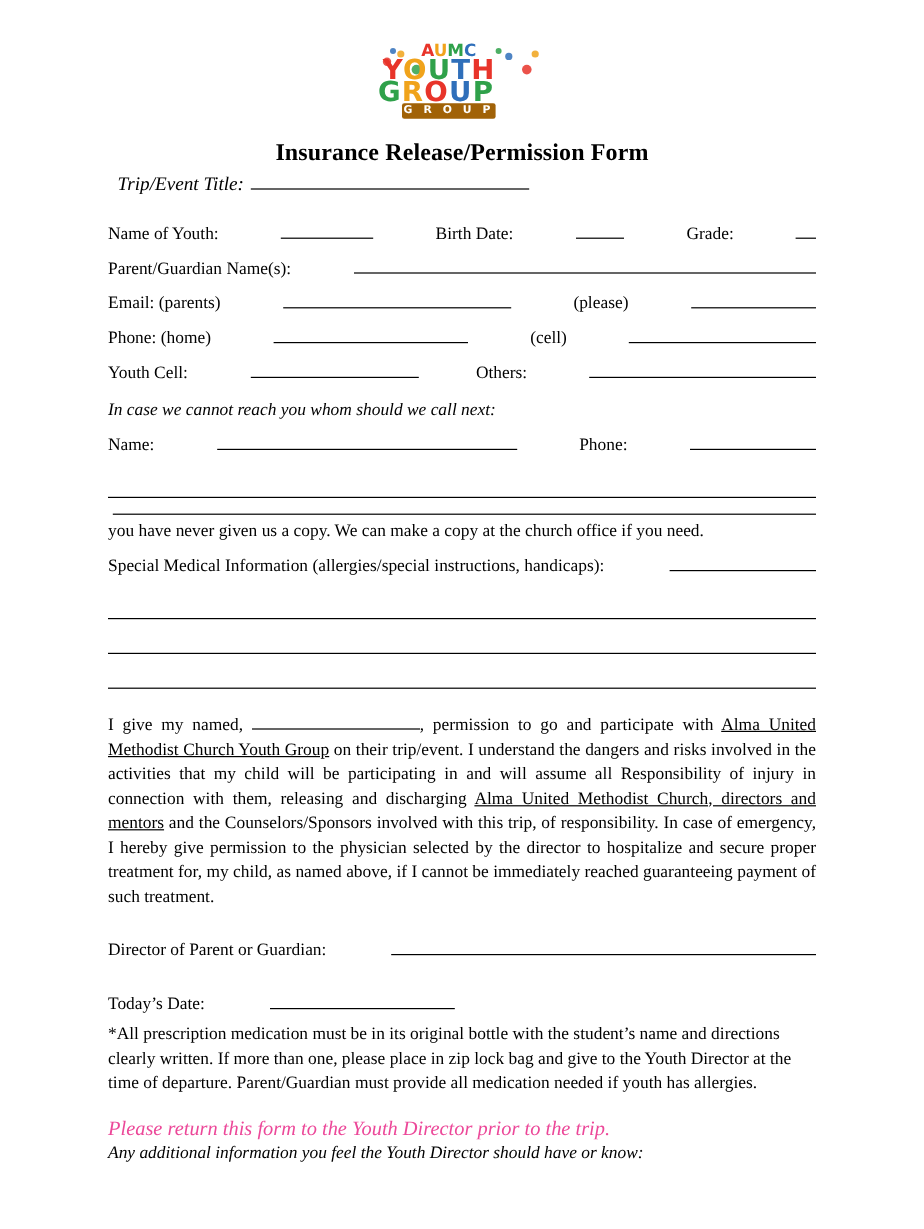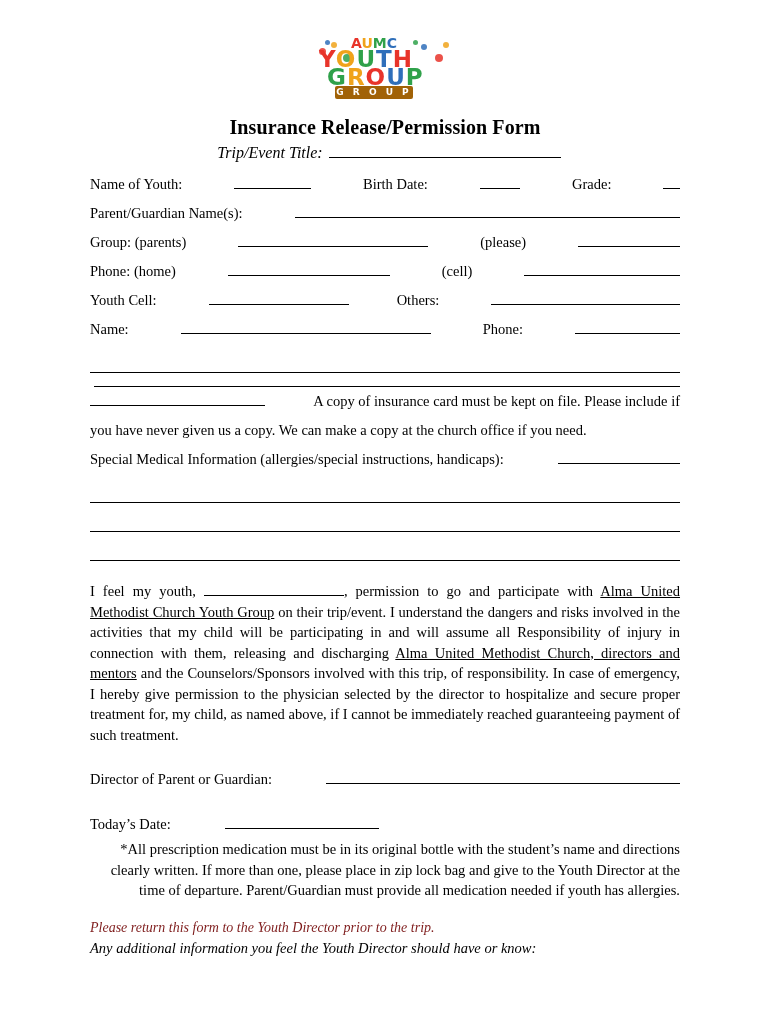--- a/index.html
+++ b/index.html
@@ -63,21 +63,21 @@
   }
   .logo-youth span:nth-child(1) { color: #e8342a; }
   .logo-youth span:nth-child(2) { color: #f0a31b; }
   .logo-youth span:nth-child(3) { color: #2fa14a; }
   .logo-youth span:nth-child(4) { color: #2f6fba; }
   .logo-youth span:nth-child(5) { color: #e8342a; }
 
   .logo-group {
     position: absolute;
     top: 30px;
-    left: 16px;
+    left: 4px;
     font-family: "DejaVu Sans", sans-serif;
     font-weight: bold;
     font-size: 23px;
     line-height: 23px;
     letter-spacing: 1px;
   }
   .logo-group span:nth-child(1) { color: #2fa14a; }
   .logo-group span:nth-child(2) { color: #f0a31b; }
   .logo-group span:nth-child(3) { color: #e8342a; }
   .logo-group span:nth-child(4) { color: #2f6fba; }
@@ -115,25 +115,25 @@
   
   .title {
     text-align: center;
     font-size: 20px;
     font-weight: bold;
     margin: 6px 0 4px 0;
     letter-spacing: 0.1px;
   }
   .subtitle-row {
     display: flex;
-    justify-content: center;
+    justify-content: flex-start;
     align-items: baseline;
     font-size: 16px;
     font-style: italic;
-    margin-bottom: 8px;
+    margin-bottom: 18px;
     padding-left: 8px;
   }
   .subtitle-row .lbl { white-space: nowrap; }
   .subtitle-row .rule {
     display: inline-block;
     width: 232px;
     border-bottom: 1px solid #000;
     height: 14px;
     margin-left: 6px;
   }
@@ -191,26 +191,26 @@
     vertical-align: baseline;
   }
 
   .sig-row { margin-top: 20px; }
   .date-row { margin-top: 16px; }
 
   .fine {
     font-size: 14.5px;
     line-height: 20.5px;
     margin-top: 0px;
-    text-align: right;
+    text-align: left;
   }
   .red-note {
-    color: #7f1d1d;
+    color: #ec4899;
     font-style: italic;
-    font-size: 14px;
+    font-size: 17px;
     line-height: 21px;
     margin-top: 16px;
   }
   .last-note {
     font-style: italic;
     font-size: 14.5px;
     line-height: 21px;
   }
 </style>
 </head>
@@ -259,78 +259,75 @@
     <span class="rule" style="width:46px;margin:0 0 0 4px;"></span>
   </div>
 
   <div class="form-line">
     <span class="lbl">Parent/Guardian Name(s):</span>
     <span class="flex-rule" style="margin-left:4px;"></span>
   </div>
 
 
   <div class="form-line">
-    <span class="lbl">Group: (parents)</span>
+    <span class="lbl">Email: (parents)</span>
     <span class="rule" style="width:190px;margin:0 4px;"></span>
     <span class="lbl">(please)</span>
     <span class="flex-rule" style="margin-left:4px;"></span>
   </div>
 
   <div class="form-line">
     <span class="lbl">Phone: (home)</span>
     <span class="rule" style="width:162px;margin:0 4px;"></span>
     <span class="lbl">(cell)</span>
     <span class="flex-rule" style="margin-left:4px;"></span>
   </div>
 
   <div class="form-line">
     <span class="lbl">Youth Cell:</span>
     <span class="rule" style="width:140px;margin:0 0 0 4px;"></span>
     <span class="lbl">Others:</span>
     <span class="flex-rule" style="margin-left:4px;"></span>
   </div>
 
+  <div class="italic-note">In case we cannot reach you whom should we call next:</div>
 
   <div class="form-line">
     <span class="lbl">Name:</span>
     <span class="rule" style="width:250px;margin:0 4px;"></span>
     <span class="lbl">Phone:</span>
     <span class="flex-rule" style="margin-left:4px;"></span>
   </div>
 
   <div class="blank-rule-row">
     <span class="flex-rule"></span>
   </div>
 
   <div class="form-line">
     <span class="flex-rule" style="margin-left:4px;"></span>
   </div>
 
-  <div class="form-line">
-    <span class="rule" style="width:200px;"></span>
-    <span class="lbl">A copy of insurance card must be kept on file. Please include if</span>
-  </div>
   <div class="wrap-line">you have never given us a copy. We can make a copy at the church office if you need.</div>
 
   <div class="form-line">
     <span class="lbl">Special Medical Information (allergies/special instructions, handicaps):</span>
     <span class="flex-rule" style="margin-left:6px;"></span>
   </div>
   <div class="blank-rule-row">
     <span class="flex-rule"></span>
   </div>
   <div class="blank-rule-row">
     <span class="flex-rule"></span>
   </div>
   <div class="blank-rule-row">
     <span class="flex-rule"></span>
   </div>
 
   <div class="para">
-    <span>I feel my youth,</span>
+    <span>I give my named,</span>
     <span class="inline-rule" style="width:140px;"></span><span>, permission to go and participate with </span><span class="u">Alma United Methodist Church Youth Group</span><span> on their trip/event. I understand the dangers and risks involved in the activities that my child will be participating in and will assume all Responsibility of injury in connection with them, releasing and discharging </span><span class="u">Alma United Methodist Church, directors and mentors</span><span> and the Counselors/Sponsors involved with this trip, of responsibility. In case of emergency, I hereby give permission to the physician selected by the director to hospitalize and secure proper treatment for, my child, as named above, if I cannot be immediately reached guaranteeing payment of such treatment.</span>
   </div>
 
   <div class="form-line sig-row">
     <span class="lbl">Director of Parent or Guardian:</span>
     <span class="flex-rule" style="margin-left:6px;"></span>
   </div>
 
   <div class="form-line date-row">
     <span class="lbl">Today’s Date:</span>

